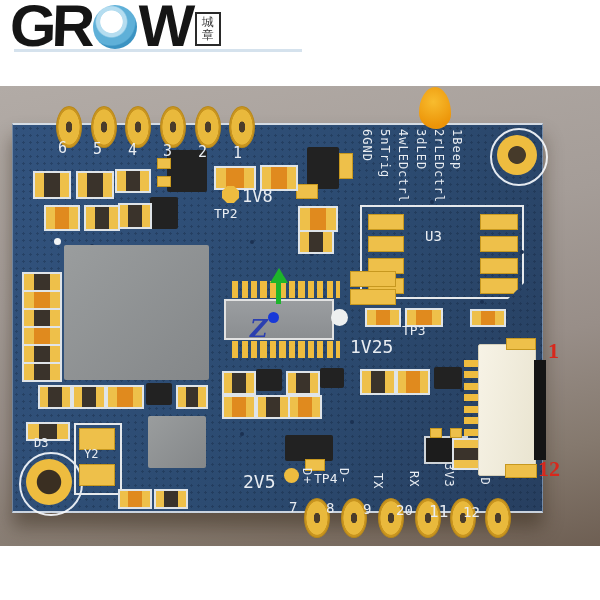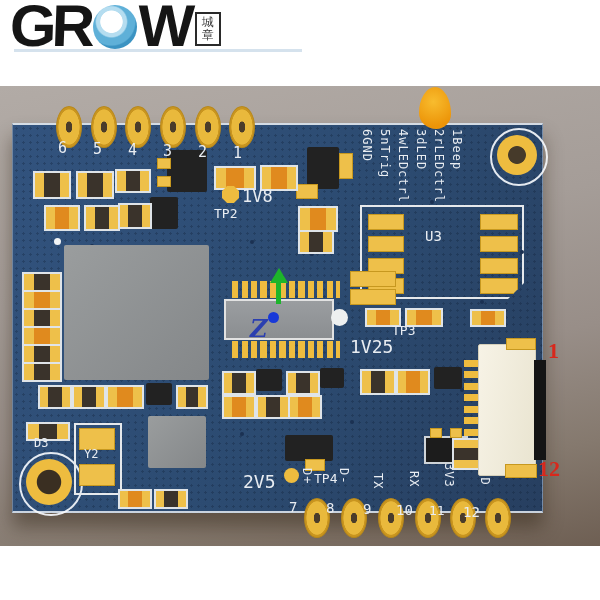--- a/index.html
+++ b/index.html
@@ -137,21 +137,21 @@
     <div class="c" style="left:118px;top:29px;width:36px;height:14px;"></div>
     <div class="c" style="left:118px;top:51px;width:36px;height:14px;"></div>
     <div class="c" style="left:118px;top:71px;width:36px;height:14px;"></div>
   </div>
   <div class="sk" style="left:425px;top:229px;font-size:14px;">U3</div>
 
   <div class="abs" style="left:222px;top:186px;width:17px;height:17px;background:#eebc3f;z-index:6;
        clip-path:polygon(30% 0,70% 0,100% 30%,100% 70%,70% 100%,30% 100%,0 70%,0 30%);"></div>
   <div class="sk" style="left:242px;top:188px;font-size:17px;">1V8</div>
   <div class="sk" style="left:214px;top:207px;">TP2</div>
-  <div class="sk" style="left:392px;top:324px;">TP3</div>
+  <div class="sk" style="left:402px;top:324px;">TP3</div>
   <div class="sk" style="left:350px;top:338px;font-size:18px;">1V25</div>
   <div class="sk" style="left:243px;top:473px;font-size:18px;">2V5</div>
   <div class="abs" style="left:284px;top:468px;width:15px;height:15px;border-radius:50%;background:#eebc3f;z-index:6;"></div>
   <div class="sk" style="left:314px;top:472px;">TP4</div>
 
   <div class="sk vt" style="left:301px;top:468px;font-size:12px;">D+</div>
   <div class="sk vt" style="left:338px;top:468px;font-size:12px;">D-</div>
   <div class="sk vt" style="left:372px;top:473px;font-size:12px;">TX</div>
   <div class="sk vt" style="left:408px;top:471px;font-size:12px;">RX</div>
   <div class="sk vt" style="left:443px;top:463px;font-size:12px;">3V3</div>
@@ -159,22 +159,22 @@
 
   <div class="tpad" style="left:304px;top:498px;height:38px;"></div>
   <div class="tpad" style="left:341px;top:498px;height:38px;"></div>
   <div class="tpad" style="left:378px;top:498px;height:38px;"></div>
   <div class="tpad" style="left:415px;top:498px;height:38px;"></div>
   <div class="tpad" style="left:450px;top:498px;height:38px;"></div>
   <div class="tpad" style="left:485px;top:498px;height:38px;"></div>
   <div class="sk" style="left:289px;top:500px;font-size:14px;">7</div>
   <div class="sk" style="left:326px;top:501px;font-size:14px;">8</div>
   <div class="sk" style="left:363px;top:502px;font-size:14px;">9</div>
-  <div class="sk" style="left:396px;top:503px;font-size:14px;">10</div>
-  <div class="sk" style="left:429px;top:504px;font-size:13px;">11</div>
+  <div class="sk" style="left:396px;top:503px;font-size:14px;">20</div>
+  <div class="sk" style="left:429px;top:504px;font-size:16px;">11</div>
   <div class="sk" style="left:463px;top:505px;font-size:14px;">12</div>
 
   <div class="pinstrip-v" style="left:464px;top:360px;width:14px;height:100px;"></div>
   <div class="abs" style="left:478px;top:344px;width:58px;height:132px;z-index:6;border-radius:2px;
        background:linear-gradient(100deg,#f7f3e6,#e9e4d0);border:1px solid #d6d0ba;"></div>
   <div class="abs" style="left:534px;top:360px;width:12px;height:100px;background:#141414;z-index:7;"></div>
   <div class="c" style="left:506px;top:338px;width:28px;height:10px;z-index:7;"></div>
   <div class="c" style="left:505px;top:464px;width:30px;height:12px;z-index:7;"></div>
   <div class="sk red" style="left:548px;top:340px;">1</div>
   <div class="sk red" style="left:538px;top:458px;">12</div>

